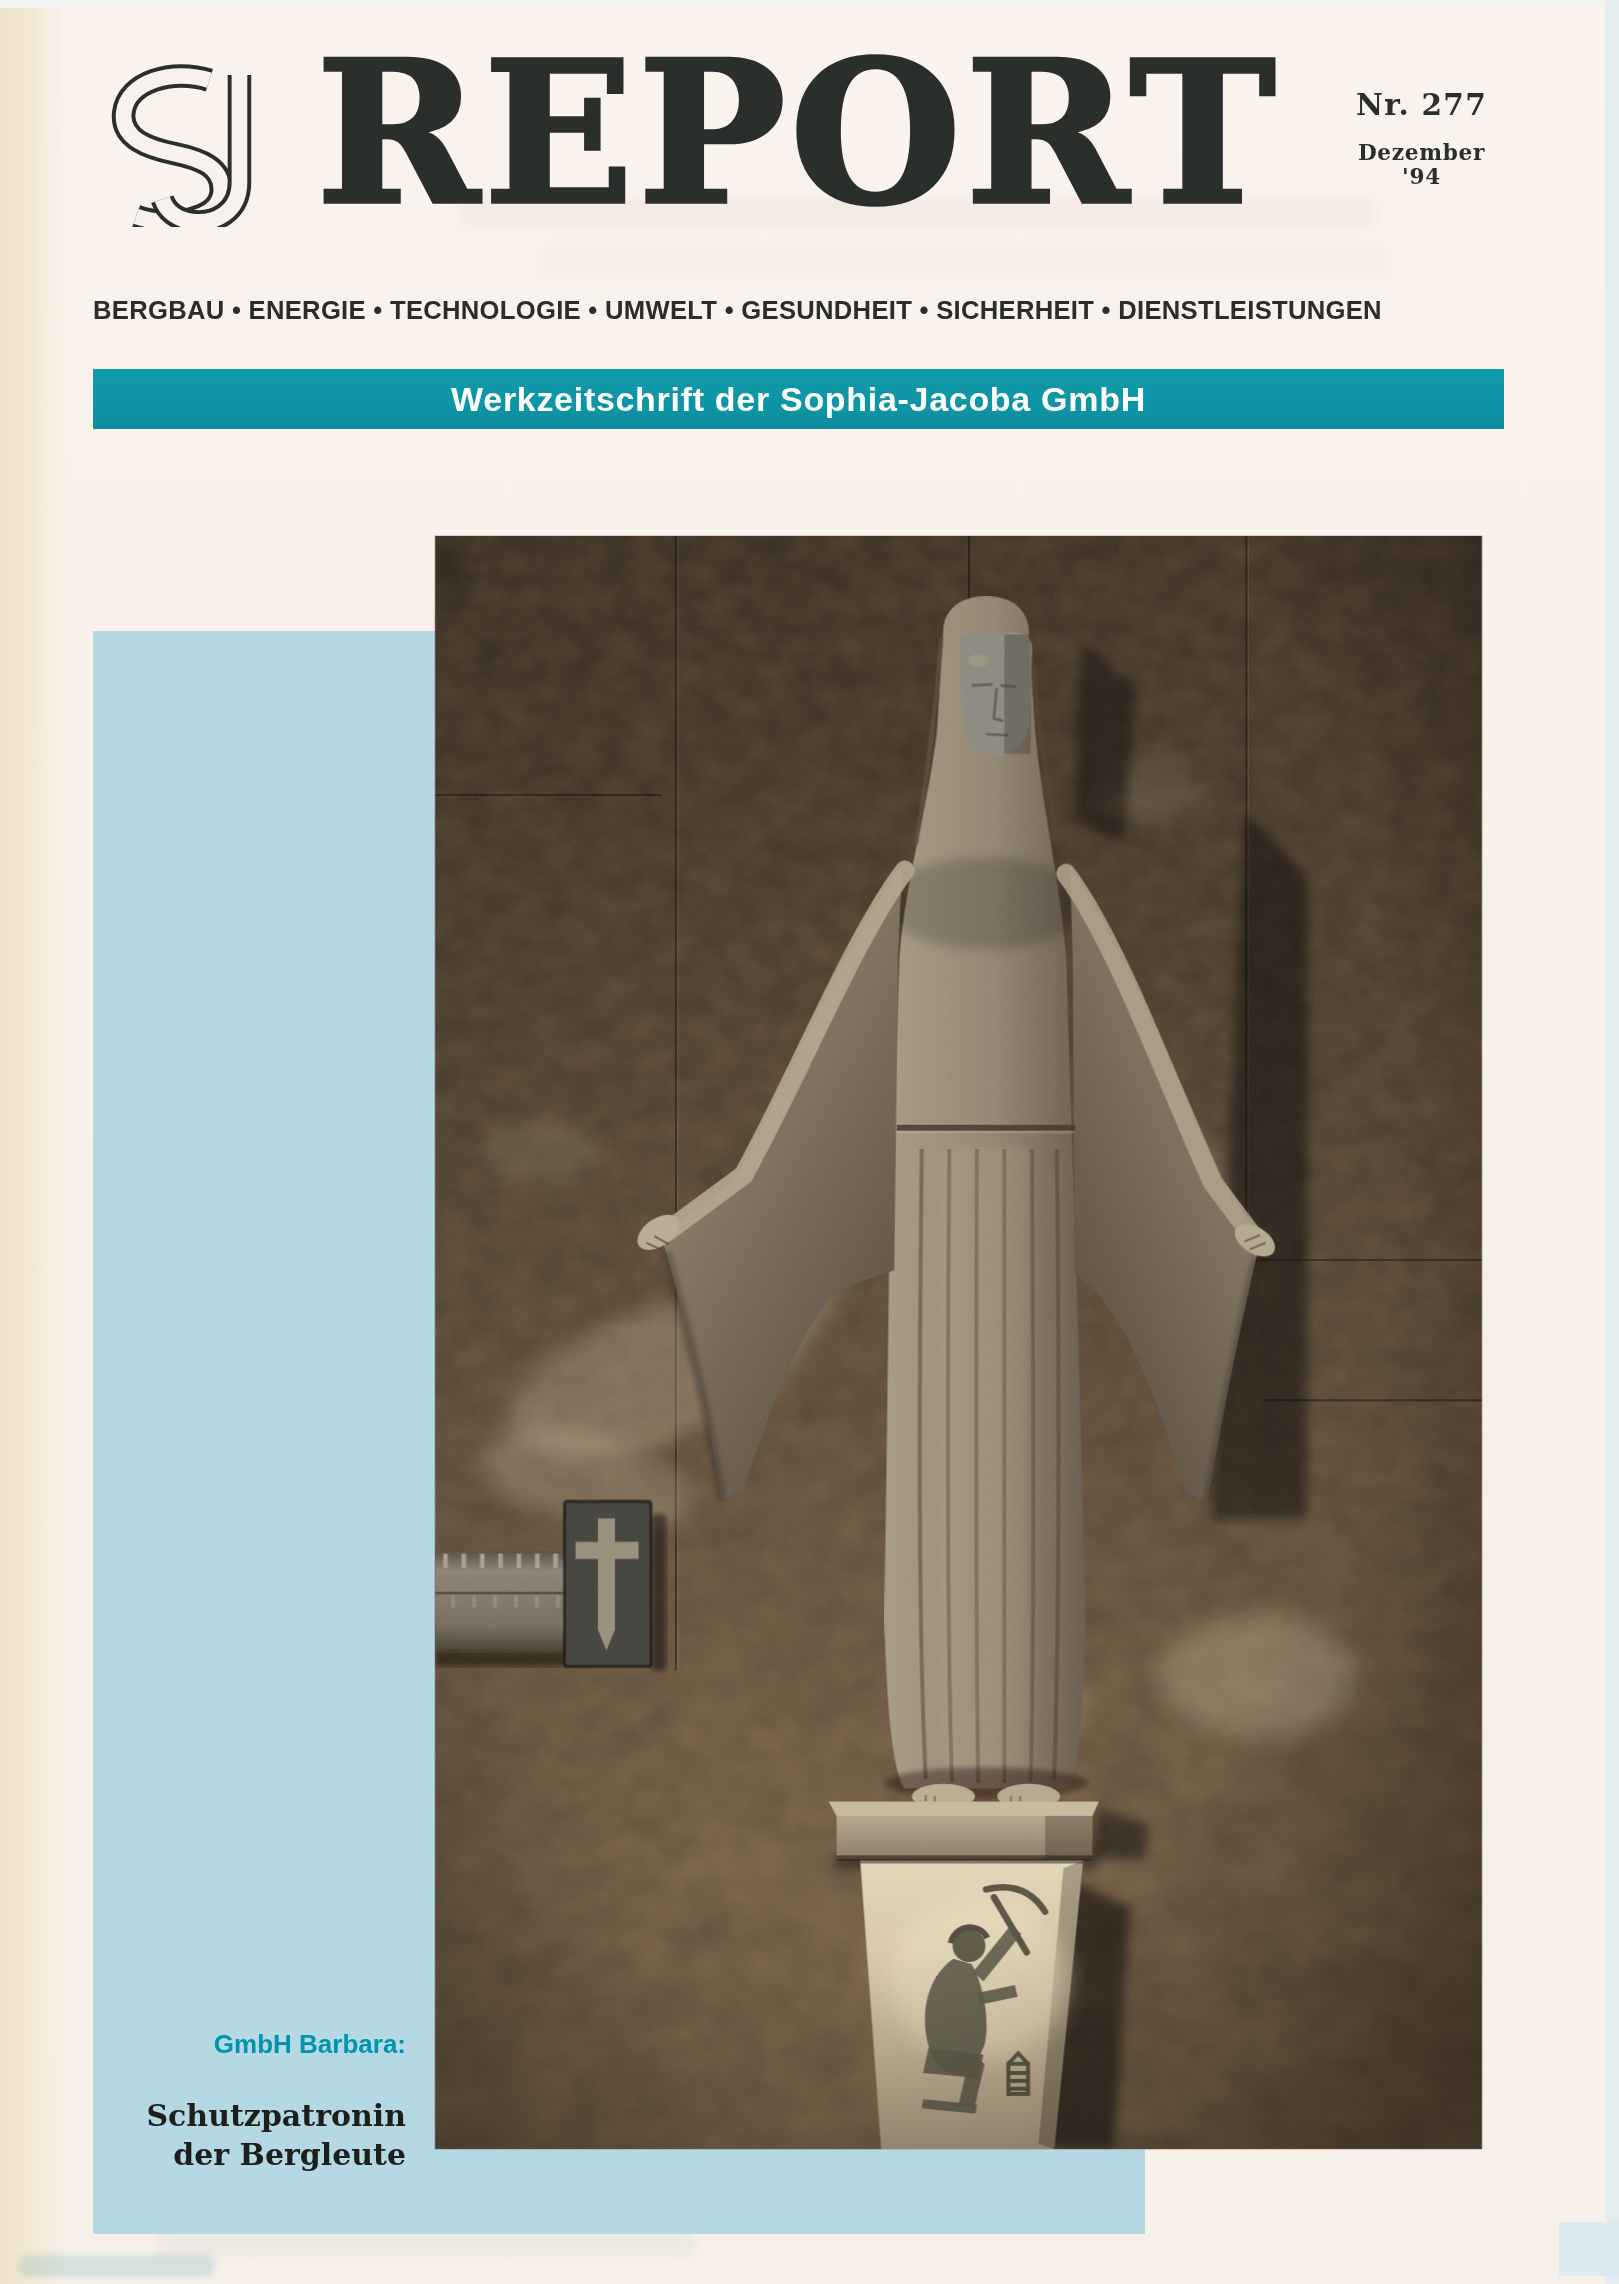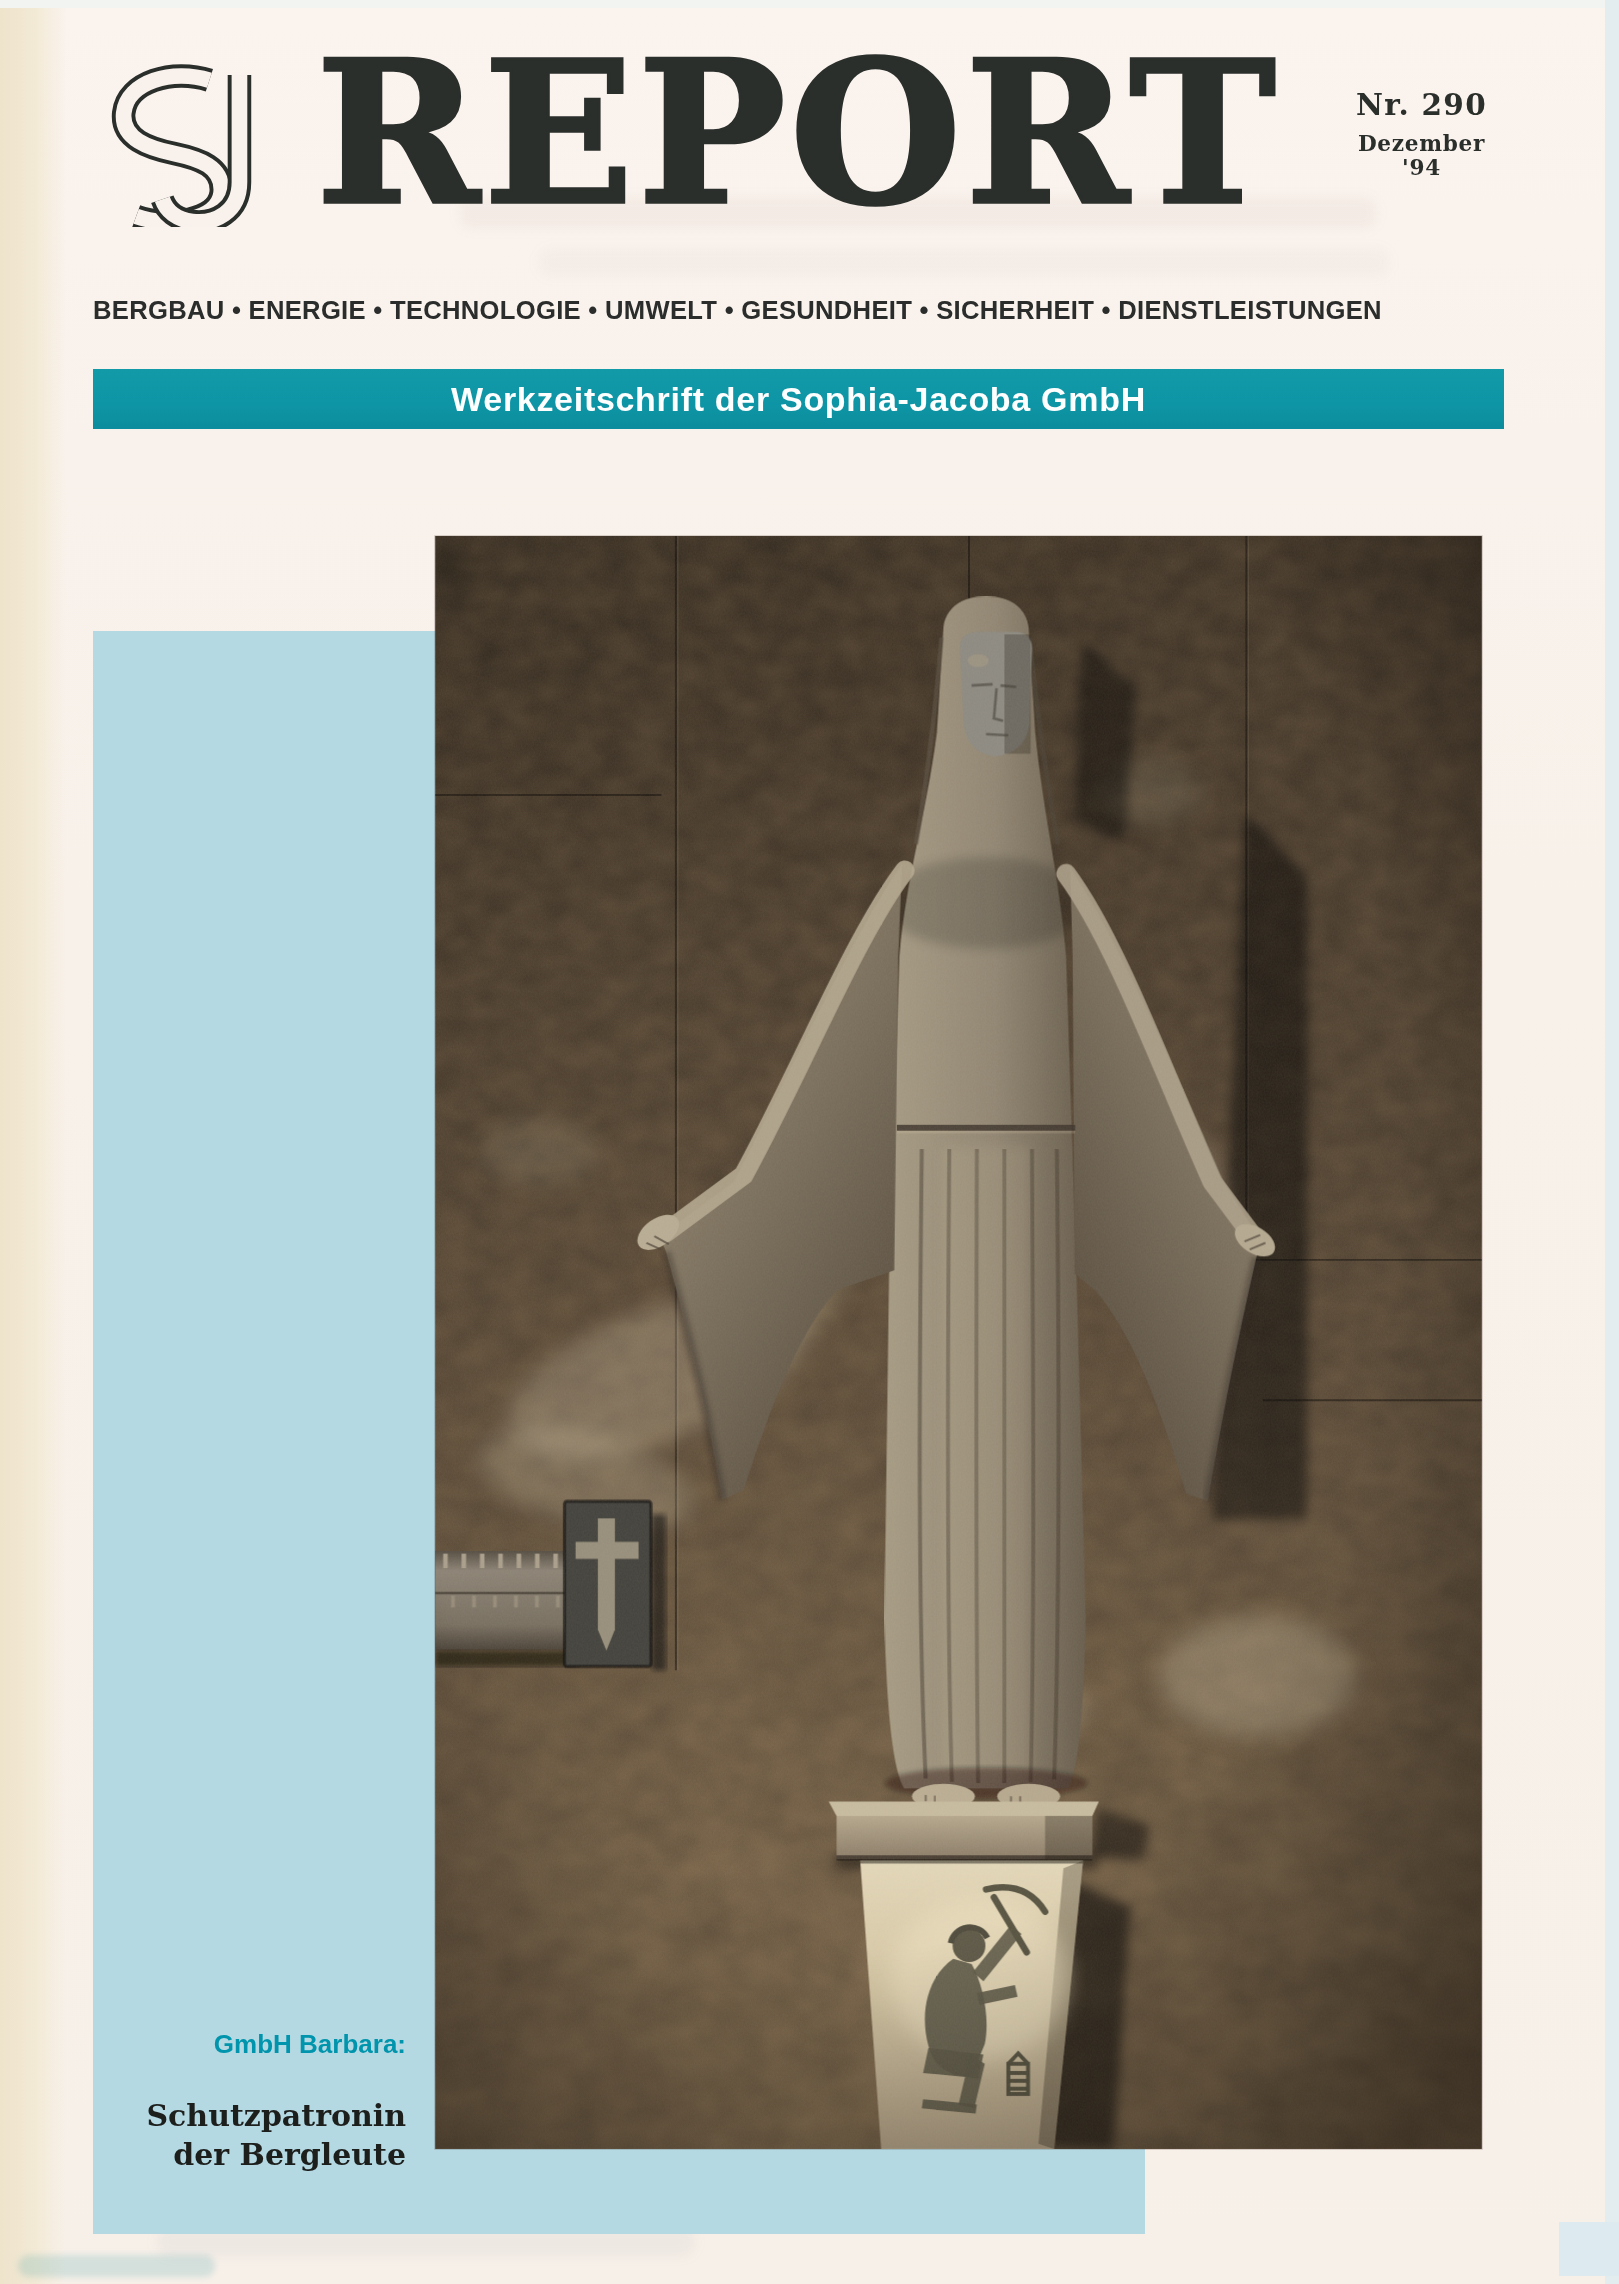--- a/index.html
+++ b/index.html
@@ -24,21 +24,21 @@
   .logo{position:absolute;left:93px;top:63px;}
   .title{
     position:absolute;left:316px;top:34px;
     font-family:"DejaVu Serif","Liberation Serif",serif;font-weight:bold;
     font-size:197px;line-height:1;letter-spacing:3.9px;color:#2b2f2c;
     -webkit-text-stroke:3.3px #2b2f2c;white-space:nowrap;
   }
   .issue{position:absolute;left:1335px;top:89px;width:173px;text-align:center;color:#2b2f2c;
     font-family:"DejaVu Serif","Liberation Serif",serif;font-weight:bold;}
   .issue .nr{font-size:29.5px;line-height:1.1;letter-spacing:1.3px;}
-  .issue .date{font-size:21.6px;line-height:1.1;margin-top:11px;letter-spacing:0.7px;}
+  .issue .date{font-size:21.6px;line-height:1.1;margin-top:20px;letter-spacing:0.7px;}
   .topics{
     position:absolute;left:93px;top:296px;width:1410px;
     font-weight:bold;font-size:25.6px;letter-spacing:0.3px;color:#2a2d2b;white-space:nowrap;
   }
   .tagbar{
     position:absolute;left:93px;top:369px;width:1411px;height:60px;
     background:linear-gradient(180deg,#129aa9 0%,#0e95a5 60%,#0c8c9c 100%);
     display:flex;align-items:center;justify-content:center;
   }
   .tagbar span{color:#fdfefe;font-weight:bold;font-size:34px;letter-spacing:0.7px;}
@@ -73,21 +73,21 @@
       <path d="M 178,26 C 122,8 52,28 47,76 C 43,116 86,130 124,138 C 162,146 200,158 196,198 C 191,240 116,252 66,234" stroke="#2b2f2c" stroke-width="36"></path>
       <path d="M 178,26 C 122,8 52,28 47,76 C 43,116 86,130 124,138 C 162,146 200,158 196,198 C 191,240 116,252 66,234" stroke="#f9f2ec" stroke-width="24"></path>
       <path d="M 224,18 L 224,182 C 224,228 186,246 152,242 C 128,239 112,226 106,208" stroke="#2b2f2c" stroke-width="36"></path>
       <path d="M 224,18 L 224,182 C 224,228 186,246 152,242 C 128,239 112,226 106,208" stroke="#f9f2ec" stroke-width="24"></path>
     </g>
   </svg>
 
   <div class="title">REPORT</div>
 
   <div class="issue">
-    <div class="nr">Nr. 290</div>
+    <div class="nr">Nr. 277</div>
     <div class="date">Dezember '94</div>
   </div>
 
   <div class="topics">BERGBAU • ENERGIE • TECHNOLOGIE • UMWELT • GESUNDHEIT • SICHERHEIT • DIENSTLEISTUNGEN</div>
 
   <div class="tagbar">
     <span>Werkzeitschrift der Sophia-Jacoba GmbH</span>
   </div>
 
   <div class="panel"></div>

